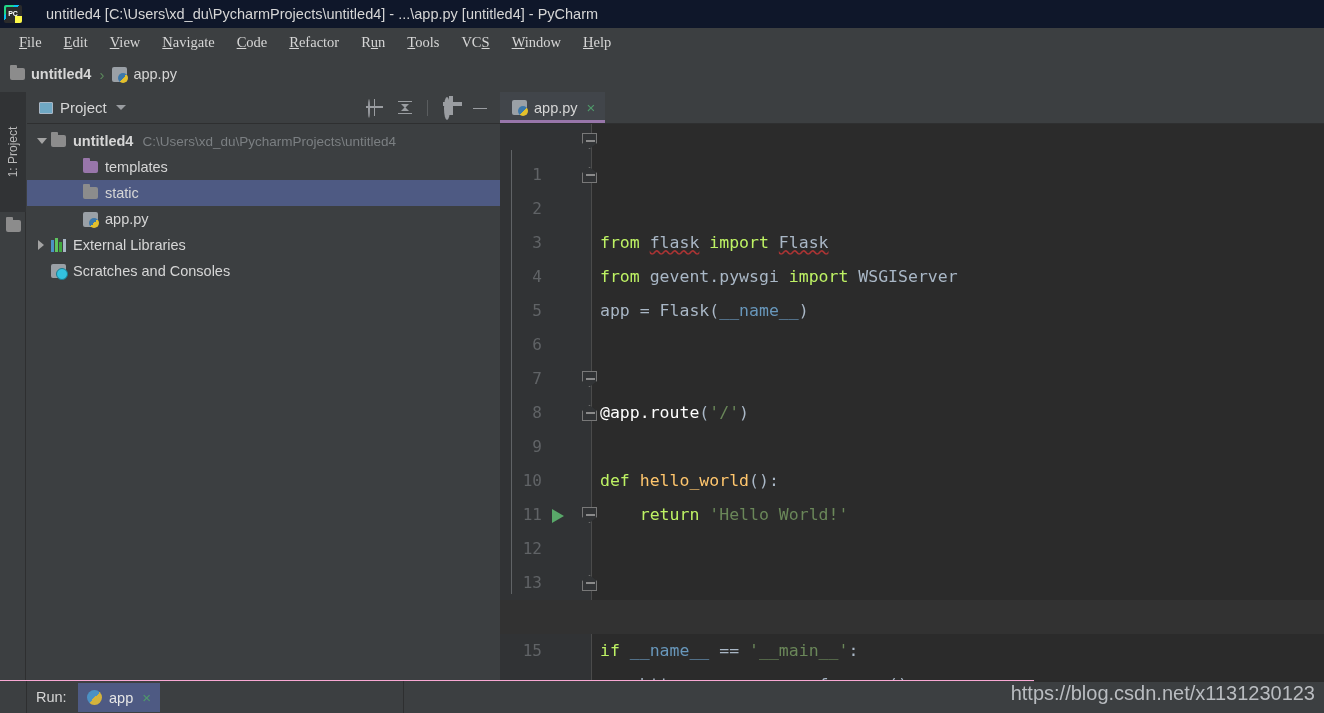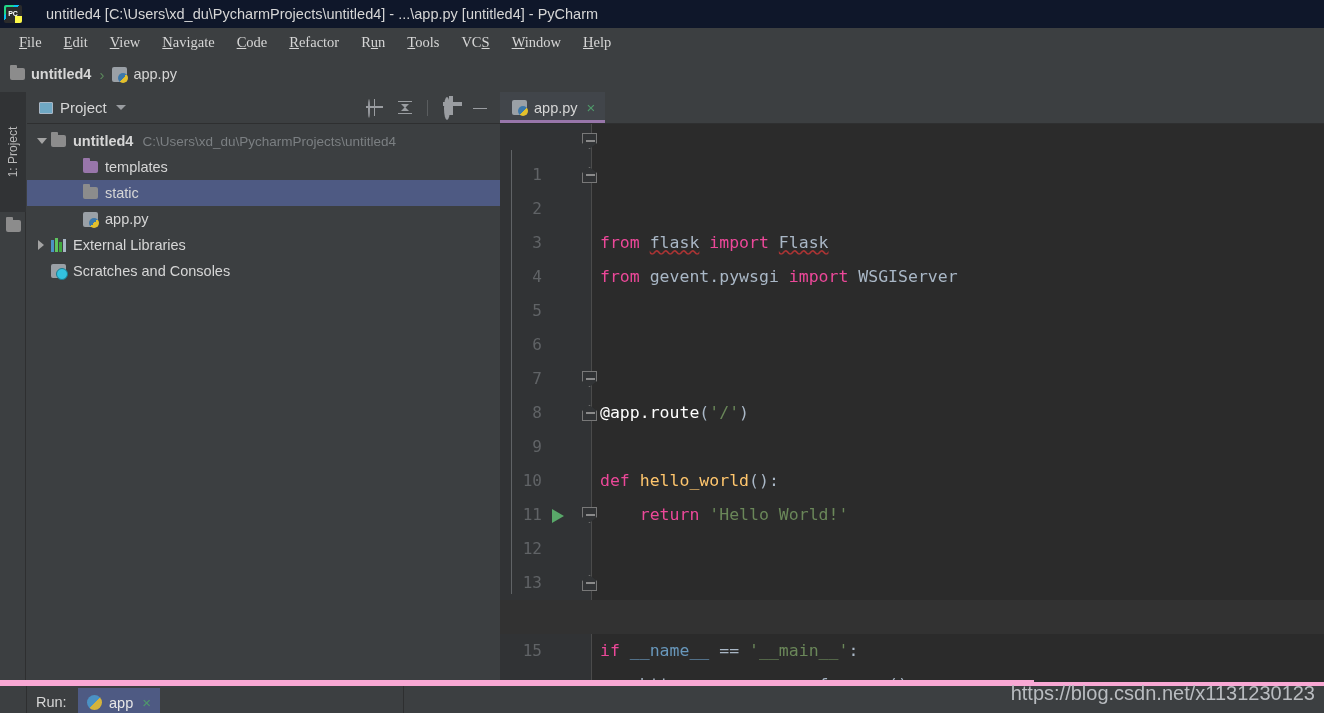--- a/index.html
+++ b/index.html
@@ -249,21 +249,21 @@
   .lnum {
     position: absolute; left: 0; width: 42px; text-align: right;
     color: #606366; font-family: "DejaVu Sans Mono", monospace; font-size: 16px;
   }
   .ctext {
     position: absolute; left: 100px; white-space: pre;
     color: #a9b7c6;
   }
 
   
-  .kw   { color: #ec4899; }
+  .kw   { color: #bef264; }
   .fn   { color: #ffc66d; }
   .str  { color: #6a8759; }
   .num  { color: #6897bb; }
   .cls  { color: #a9b7c6; }
   .deco { color: #ffffff; }
   .pln  { color: #a9b7c6; }
   .wavy { text-decoration: underline wavy #a33; text-decoration-skip-ink: none; }
 
   .runmark {
     position: absolute; left: 52px; top: 11px; width: 0; height: 0;
@@ -276,21 +276,21 @@
   }
   .fold.top { clip-path: polygon(0 0,100% 0,100% 62%,50% 100%,0 62%); height: 16px; }
   .fold.bot { clip-path: polygon(50% 0,100% 38%,100% 100%,0 100%,0 38%); height: 16px; }
   .fold .bar {
     position: absolute; left: 3px; top: 6px; width: 9px; height: 1.5px; background: #8a8a8a;
   }
 
   
   .bottom {
     position: absolute; left: 0; top: 680px; width: 1324px; height: 33px;
-    background: #3c3f41; border-top: 6px solid #f9a8d4;
+    background: #3c3f41; border-top: 1px solid #f9a8d4;
   }
   .bottom-strip {
     position: absolute; left: 0; top: 0; width: 27px; height: 33px;
     background: #3c3f41; border-right: 1px solid #2e2f30;
   }
   .run-label {
     position: absolute; left: 36px; top: 8px; color: #d6d6d6; font-size: 14.5px;
   }
   .run-tab {
     position: absolute; left: 78px; top: 2px; height: 29px;
@@ -443,20 +443,21 @@
           <span class="ctext"><span class="kw">from</span> <span class="pln">gevent.pywsgi</span> <span class="kw">import</span> <span class="cls">WSGIServer</span></span>
         </div>
 
         <div class="cline">
           <span class="lnum">3</span>
           <span class="ctext"></span>
         </div>
 
         <div class="cline">
           <span class="lnum">4</span>
+          <span class="ctext"><span class="pln">app = </span><span class="cls">Flask</span><span class="pln">(</span><span class="num">__name__</span><span class="pln">)</span></span>
         </div>
 
         <div class="cline">
           <span class="lnum">5</span>
           <span class="ctext"></span>
         </div>
 
         <div class="cline">
           <span class="lnum">6</span>
           <span class="ctext"></span>

